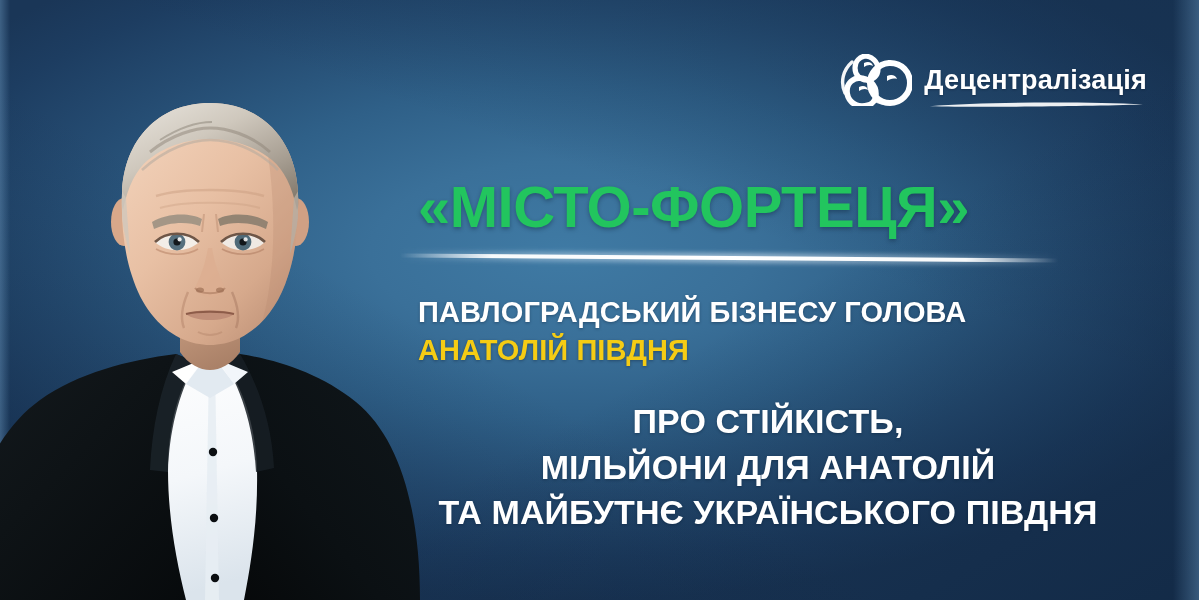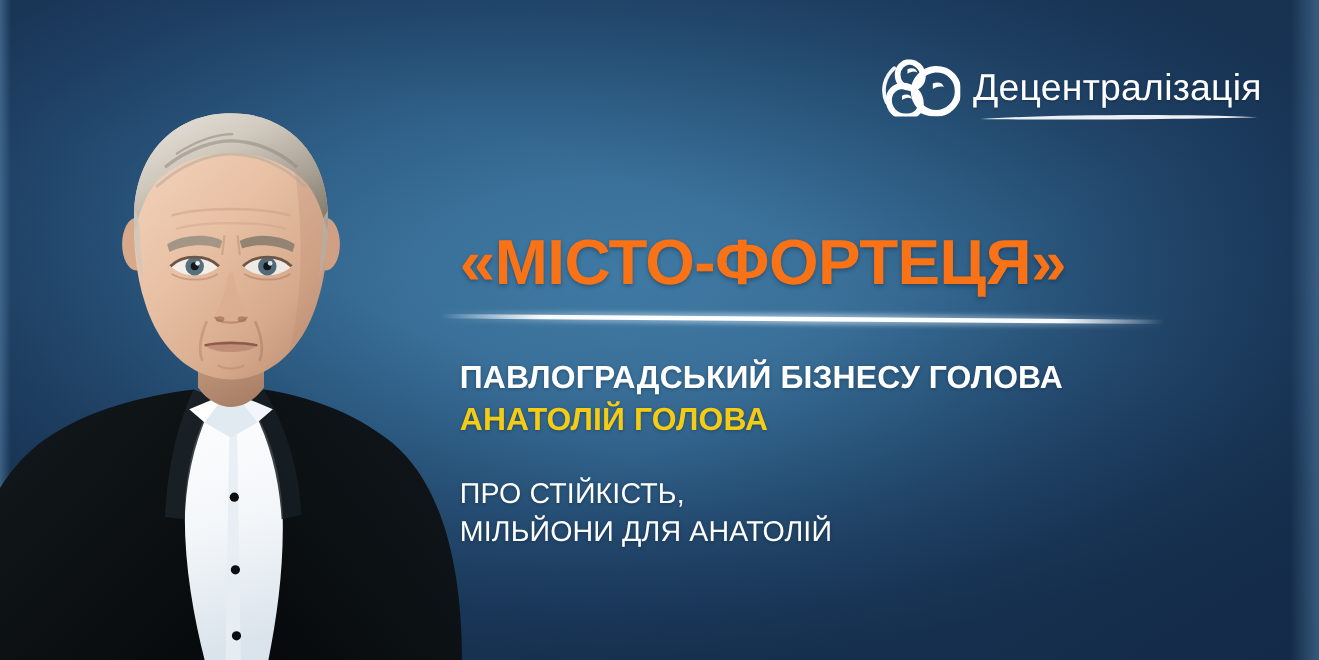--- a/index.html
+++ b/index.html
@@ -24,49 +24,49 @@
   .bg-edge-l{position:absolute;top:0;left:0;width:10px;height:100%;
     background:linear-gradient(270deg, rgba(80,122,160,0) 0%, rgba(96,138,176,.5) 100%);}
 
   
   .portrait{position:absolute;left:0;bottom:0;width:420px;height:600px;}
 
   
   .logo{position:absolute;right:52px;top:54px;display:flex;align-items:center;gap:12px;}
   .logo-mark{width:72px;height:52px;flex:0 0 auto;}
   .logo-word{position:relative;}
-  .logo-text{font-size:34px;font-weight:normal;color:#ffffff;letter-spacing:.2px;
+  .logo-text{font-size:27px;font-weight:bold;color:#ffffff;letter-spacing:.2px;
     line-height:1;white-space:nowrap;text-shadow:0 1px 2px rgba(10,28,50,.45);}
   .logo-underline{position:absolute;left:4px;right:2px;bottom:-7px;height:7px;}
 
   
   .content{position:absolute;left:418px;top:178px;width:700px;}
 
-  .title{font-size:58px;font-weight:bold;color:#f97316;line-height:1;
+  .title{font-size:58px;font-weight:bold;color:#22c55e;line-height:1;
     letter-spacing:-.5px;white-space:nowrap;
-    text-shadow:0 2px 4px rgba(10,28,50,.38);margin-top:32px;}
+    text-shadow:0 2px 4px rgba(10,28,50,.38);}
 
   .divider{position:relative;margin-left:-18px;width:658px;height:14px;margin-top:16px;}
   .divider .d-line{position:absolute;left:0;top:4px;width:100%;height:4px;
     background:linear-gradient(90deg, rgba(255,255,255,0) 0%, rgba(255,255,255,.95) 14%,
       #ffffff 50%, rgba(255,255,255,.95) 86%, rgba(255,255,255,0) 100%);
     transform:rotate(.45deg);border-radius:2px;}
   .divider .d-glow{position:absolute;left:0;top:1px;width:100%;height:10px;
     background:linear-gradient(90deg, rgba(255,255,255,0) 0%, rgba(210,228,244,.38) 20%,
       rgba(235,245,255,.5) 52%, rgba(210,228,244,.32) 82%, rgba(255,255,255,0) 100%);
     filter:blur(2px);transform:rotate(.45deg);}
 
   .role{margin-top:28px;}
   .role-line{font-size:29px;font-weight:bold;color:#ffffff;line-height:1.3;
     letter-spacing:.1px;white-space:nowrap;text-shadow:0 1px 3px rgba(10,28,50,.4);}
   .role-line.accent{color:#F5CC14;}
 
   .topics{margin-top:30px;}
-  .topic-line{font-size:26px;font-weight:normal;color:#ffffff;line-height:1.33;
-    letter-spacing:.1px;white-space:nowrap;text-shadow:0 1px 3px rgba(10,28,50,.42);}
+  .topic-line{font-size:34px;font-weight:bold;color:#ffffff;line-height:1.33;
+    letter-spacing:.1px;white-space:nowrap;text-shadow:0 1px 3px rgba(10,28,50,.42);text-align:center;}
 </style>
 </head>
 <body>
 
 <div class="banner">
 
   <div class="bg-base"></div>
   <div class="bg-radial"></div>
   <div class="bg-vig-tr"></div>
   <div class="bg-vig-br"></div>
@@ -268,22 +268,23 @@
 
     <div class="title">«МІСТО-ФОРТЕЦЯ»</div>
 
     <div class="divider">
       <span class="d-glow"></span>
       <span class="d-line"></span>
     </div>
 
     <div class="role">
       <div class="role-line">ПАВЛОГРАДСЬКИЙ БІЗНЕСУ ГОЛОВА</div>
-      <div class="role-line accent">АНАТОЛІЙ ГОЛОВА</div>
+      <div class="role-line accent">АНАТОЛІЙ ПІВДНЯ</div>
     </div>
 
     <div class="topics">
       <div class="topic-line">ПРО СТІЙКІСТЬ,</div>
       <div class="topic-line">МІЛЬЙОНИ ДЛЯ АНАТОЛІЙ</div>
+      <div class="topic-line">ТА МАЙБУТНЄ УКРАЇНСЬКОГО ПІВДНЯ</div>
     </div>
 
   </div>
 </div>
 
 </body></html>

